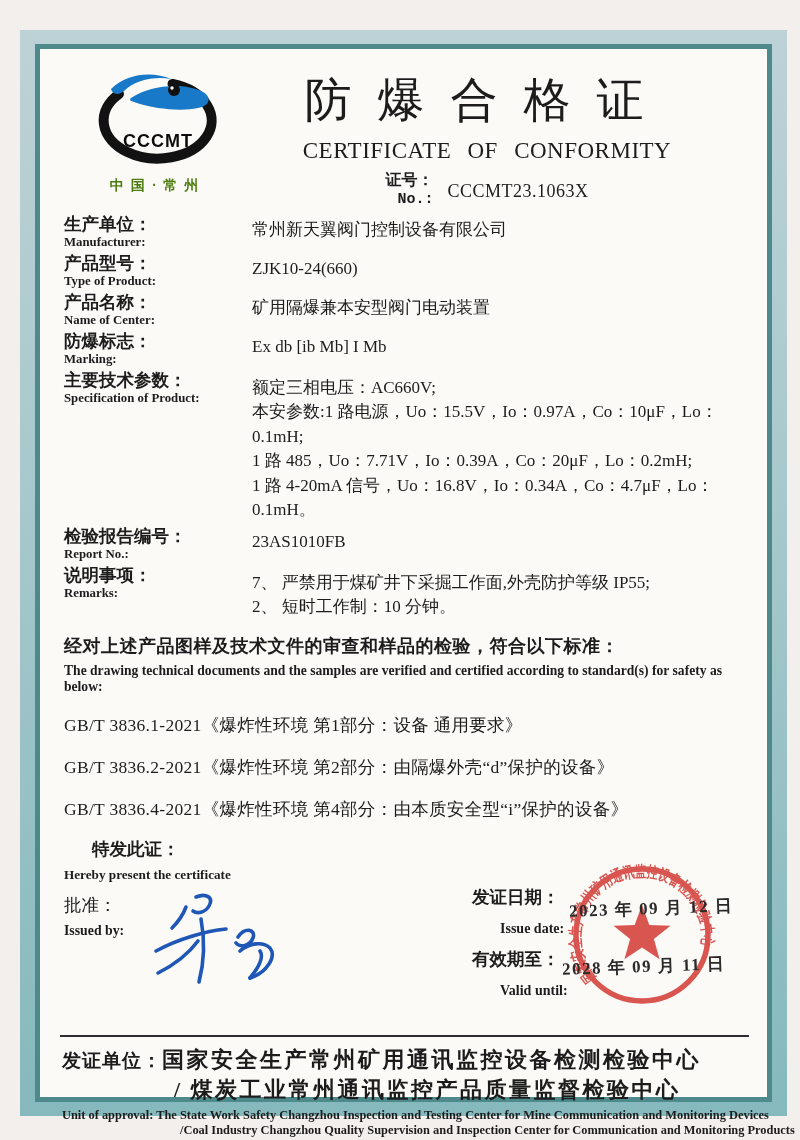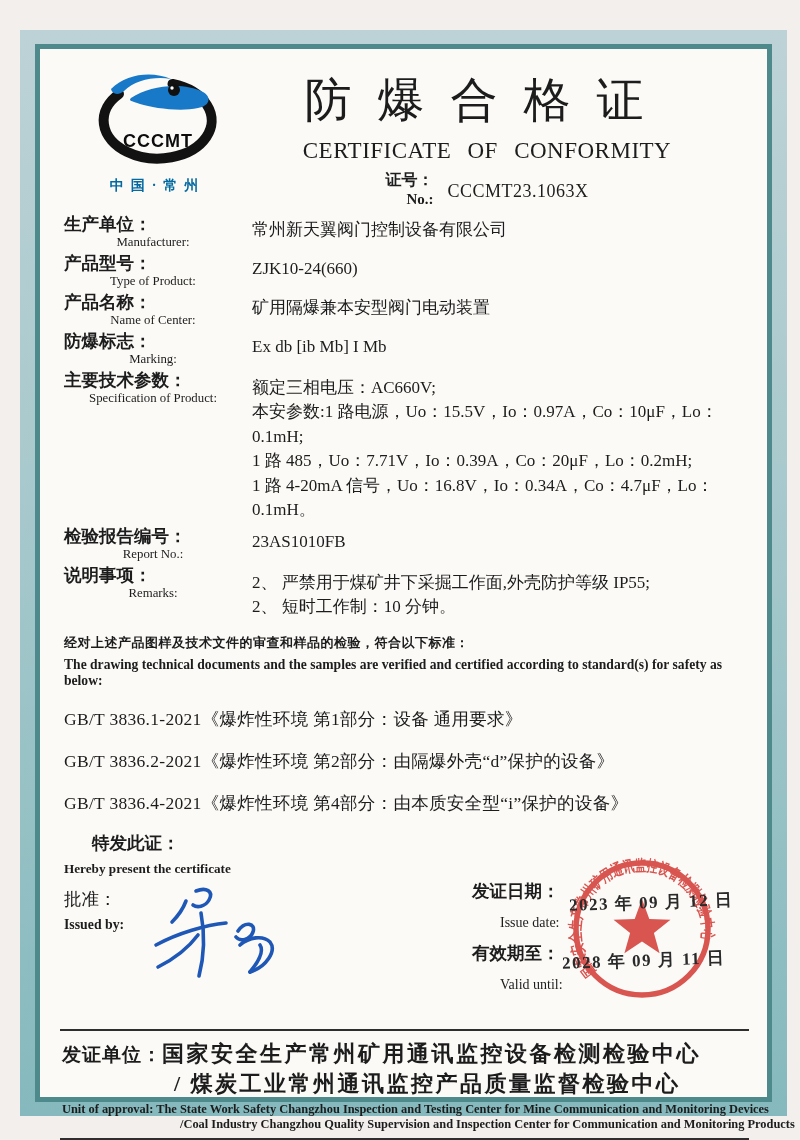--- a/index.html
+++ b/index.html
@@ -7,52 +7,52 @@
         font-family:"Liberation Serif","DejaVu Serif",serif;color:#1c1c1c;}
   
   .band{position:absolute;left:20px;top:30px;right:13px;bottom:24px;
         background:linear-gradient(180deg,#bdd2d6 0%,#a6c8cc 45%,#85b9bd 100%);}
   .inner{position:absolute;left:15px;top:14px;right:15px;bottom:14px;
          border:5px solid #4e8a8c;background:#fbfaf7;box-sizing:border-box;
          padding:10px 18px 6px 20px;}
   
   .header{display:flex;align-items:flex-start;margin-bottom:6px;}
   .logo-box{width:195px;text-align:center;padding-top:8px;flex:none;}
-  .logo-region{font-size:14px;font-weight:bold;letter-spacing:7px;margin-top:2px;color:#0369a1;}
+  .logo-region{font-size:14px;font-weight:bold;letter-spacing:7px;margin-top:2px;color:#4d7c0f;}
   .head-center{flex:1;text-align:center;padding-right:30px;}
   .title-cn{font-size:47px;letter-spacing:26px;font-weight:500;margin-top:10px;white-space:nowrap;}
   .title-en{font-size:23px;letter-spacing:.5px;word-spacing:10px;margin-top:6px;}
   .certno-row{display:flex;justify-content:center;margin-top:6px;align-items:center;}
-  .certno-labels{text-align:left;margin-right:14px;}
+  .certno-labels{text-align:left;margin-right:14px;font-family:Liberation Mono, monospace;}
   .certno-labels .cn{font-size:16px;font-weight:bold;}
   .certno-labels .en{font-size:15px;font-weight:bold;text-align:right;}
   .certno-value{font-size:18px;letter-spacing:.5px;padding-top:4px;}
   
   .fields{margin-left:4px;}
   .frow{display:flex;margin-bottom:3px;}
   .flabel{width:178px;flex:none;}
   .flabel .cn{font-size:17.5px;font-weight:bold;line-height:1.18;}
-  .flabel .en{font-size:12.8px;font-weight:normal;line-height:1.2;text-align:center;}
+  .flabel .en{font-size:12.8px;font-weight:bold;line-height:1.2;}
   .fvalue{flex:1;font-size:17px;line-height:1.2;padding-left:10px;padding-top:6px;}
   .fvalue .vline{line-height:24.5px;}
   
   .standards{margin-top:14px;margin-left:4px;}
-  .std-cn{font-size:13px;font-weight:bold;letter-spacing:.5px;}
+  .std-cn{font-size:18px;font-weight:bold;letter-spacing:.5px;}
   .std-en{font-size:13.6px;font-weight:bold;margin-top:5px;}
   .std-item{font-size:17.5px;margin-top:18px;letter-spacing:.3px;}
   
   .sign-section{position:relative;height:192px;margin-top:16px;margin-left:4px;}
   .present-cn{font-size:17.5px;font-weight:bold;padding-left:28px;}
   .present-en{font-size:13.2px;font-weight:bold;margin-top:6px;}
   .approve-cn{font-size:17.5px;font-weight:normal;margin-top:10px;}
   .approve-en{font-size:13.8px;font-weight:bold;margin-top:6px;}
   .signature{position:absolute;left:82px;top:48px;}
   .date-labels{position:absolute;left:408px;top:48px;width:150px;}
   .dl-cn{font-size:17.5px;font-weight:bold;}
-  .dl-en{font-size:14px;font-weight:normal;padding-left:28px;}
+  .dl-en{font-size:14px;font-weight:bold;padding-left:28px;}
   .dl-gap1{margin-top:12px;}
   .dl-gap2{margin-top:10px;}
   .stamp{position:absolute;left:492px;top:12px;opacity:.9;}
   .sdate{position:absolute;font-size:17px;font-weight:bold;letter-spacing:1.5px;color:#2a2a2a;white-space:nowrap;}
   .sdate1{left:505px;top:60px;transform:rotate(-2deg);}
   .sdate2{left:498px;top:118px;transform:rotate(-2deg);}
   
   .hr{border:none;border-top:2.5px solid #2e2e2e;margin:6px 0 0 0;}
   .approval{margin-top:8px;margin-left:2px;}
   .appr-line1{font-size:22px;font-weight:bold;white-space:nowrap;}
@@ -154,21 +154,21 @@
             </div>
           <div class="fvalue">23AS1010FB</div>
         </div>
 
         <div class="frow">
           <div class="flabel">
               <div class="cn">说明事项：</div>
             <div class="en">Remarks:</div>
             </div>
           <div class="fvalue">
-            <div class="vline">2、 严禁用于煤矿井下采掘工作面,外壳防护等级 IP55;</div>
+            <div class="vline">7、 严禁用于煤矿井下采掘工作面,外壳防护等级 IP55;</div>
             <div class="vline">2、 短时工作制：10 分钟。</div>
           </div>
         </div>
       </div>
 
       <div class="standards">
         <div class="std-cn">经对上述产品图样及技术文件的审查和样品的检验，符合以下标准：</div>
         <div class="std-en">The drawing technical documents and the samples are verified and certified according to standard(s) for safety as below:</div>
         <div class="std-item">GB/T 3836.1-2021《爆炸性环境 第1部分：设备 通用要求》</div>
         <div class="std-item">GB/T 3836.2-2021《爆炸性环境 第2部分：由隔爆外壳“d”保护的设备》</div>

